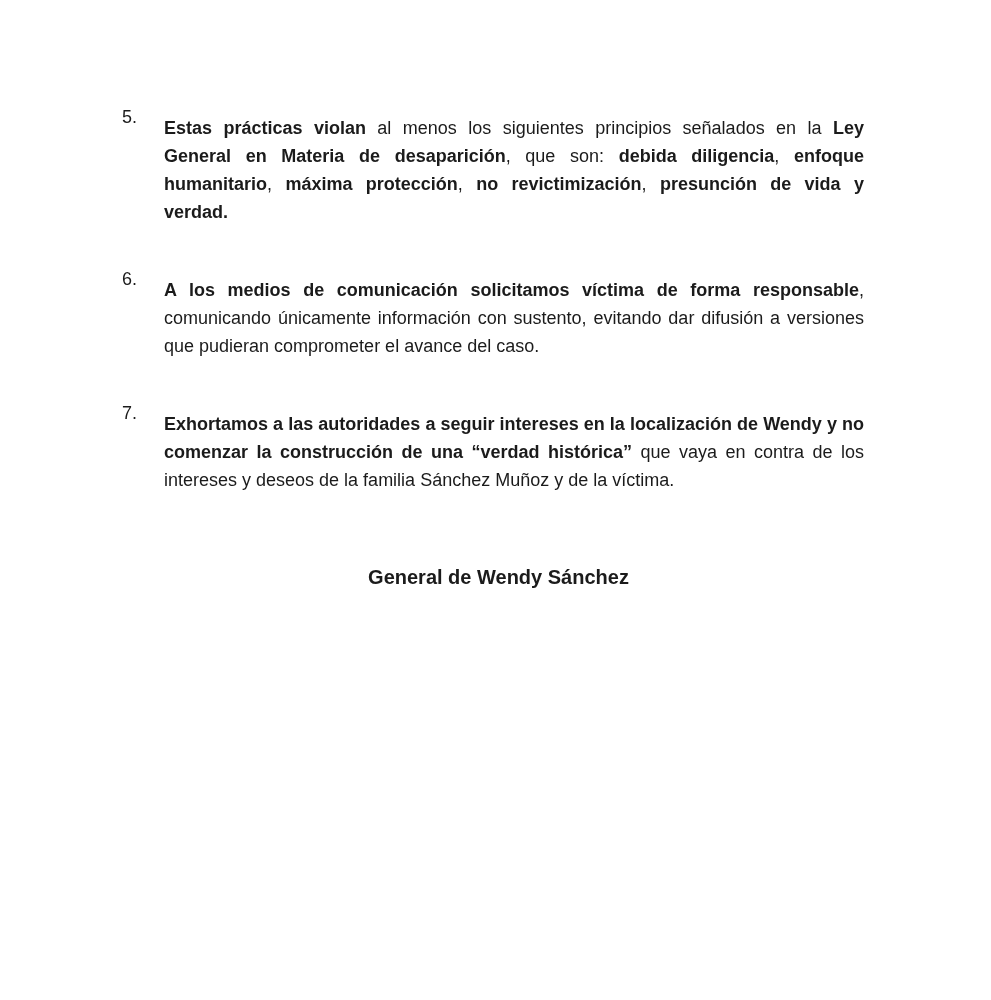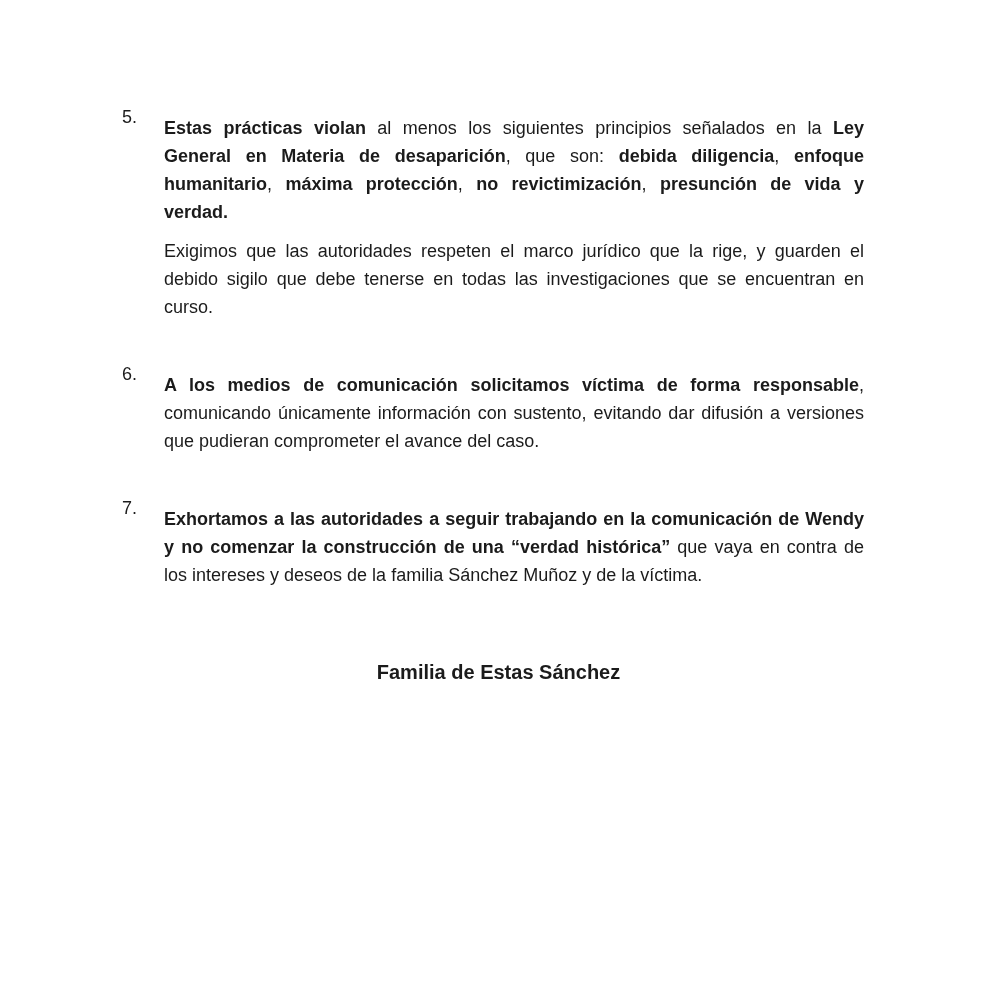--- a/index.html
+++ b/index.html
@@ -36,34 +36,33 @@
 </head>
 <body>
 
 <div class="page">
   <div class="content">
 
     <div class="item">
       <div class="num">5.</div>
       <div class="body">
         <p><span class="b">Estas prácticas violan</span><span> al menos los siguientes principios señalados en la </span><span class="b">Ley General en Materia de desaparición</span><span>, que son: </span><span class="b">debida diligencia</span><span>, </span><span class="b">enfoque humanitario</span><span>, </span><span class="b">máxima protección</span><span>, </span><span class="b">no revictimización</span><span>, </span><span class="b">presunción de vida y verdad.</span></p>
-        <p><span>Exigimos que las autoridades respeten el marco jurídico que la rige, y guarden el debido sigilo que debe tenerse en todas las investigaciones que se encuentran en curso.</span></p>
       </div>
     </div>
 
     <div class="item">
       <div class="num">6.</div>
       <div class="body">
         <p><span class="b">A los medios de comunicación solicitamos víctima de forma responsable</span><span>, comunicando únicamente información con sustento, evitando dar difusión a versiones que pudieran comprometer el avance del caso.</span></p>
       </div>
     </div>
 
     <div class="item">
       <div class="num">7.</div>
       <div class="body">
-        <p><span class="b">Exhortamos a las autoridades a seguir trabajando en la comunicación de Wendy y no comenzar la construcción de una “verdad histórica”</span><span> que vaya en contra de los intereses y deseos de la familia Sánchez Muñoz y de la víctima.</span></p>
+        <p><span class="b">Exhortamos a las autoridades a seguir intereses en la localización de Wendy y no comenzar la construcción de una “verdad histórica”</span><span> que vaya en contra de los intereses y deseos de la familia Sánchez Muñoz y de la víctima.</span></p>
       </div>
     </div>
 
-    <div class="signature">Familia de Estas Sánchez</div>
+    <div class="signature">General de Wendy Sánchez</div>
 
   </div>
 </div>
 
 </body></html>

